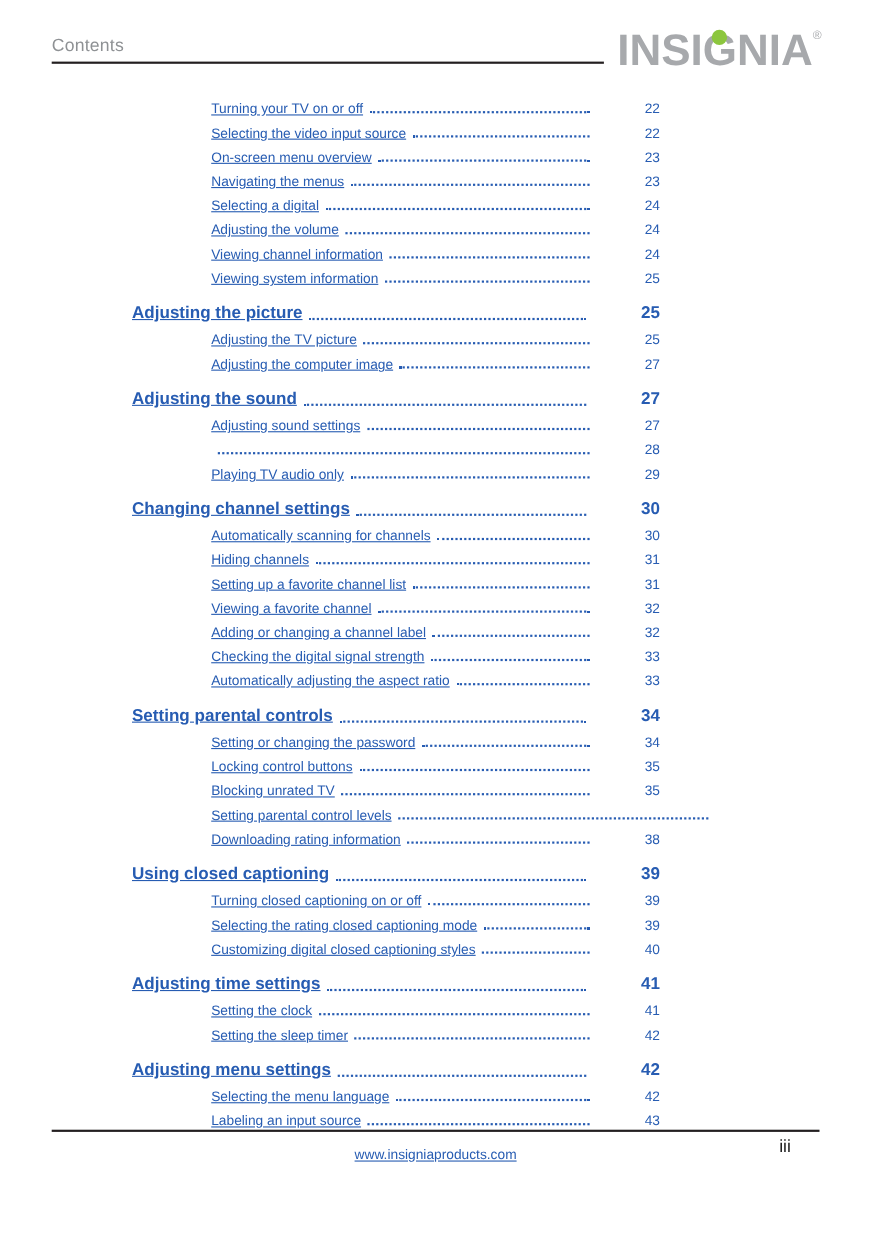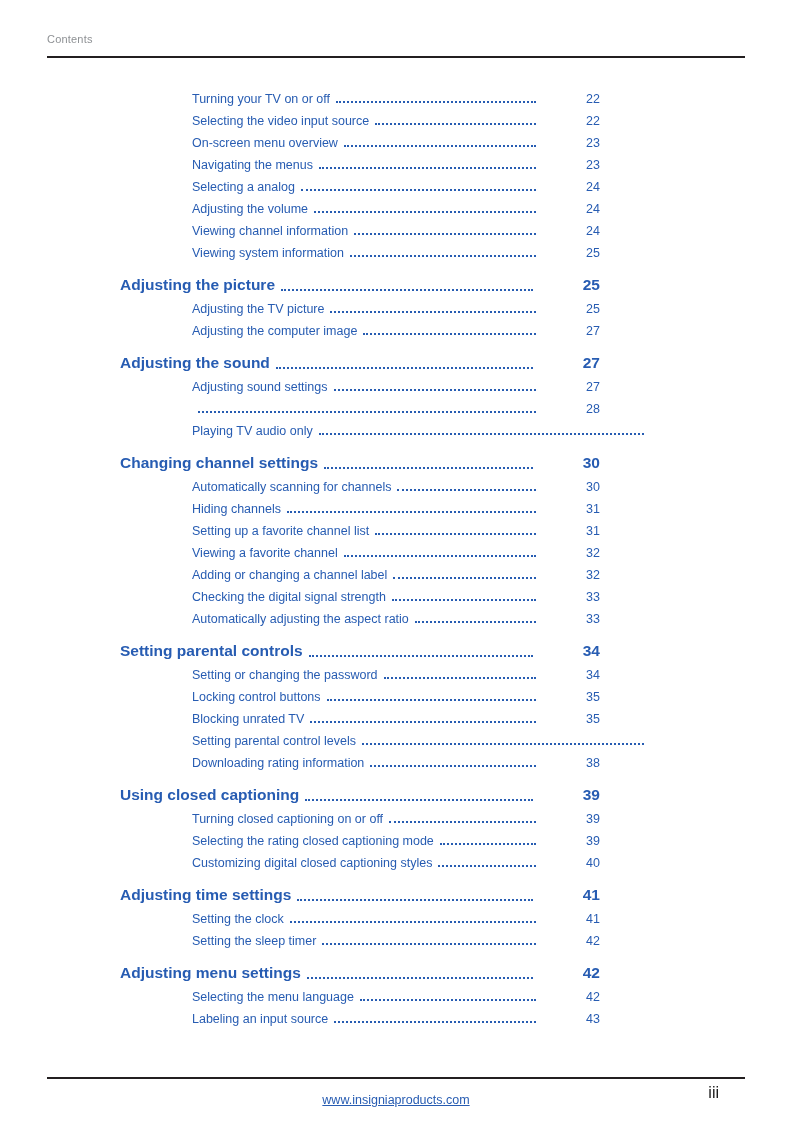--- a/index.html
+++ b/index.html
@@ -15,21 +15,21 @@
     width:792px;height:1121px;background:#ffffff;position:relative;
     font-family:"Liberation Sans", sans-serif;
     overflow:hidden;
   }
   .page{padding:26px 47px 0 47px;}
 
   
   .header{position:relative;height:46px;}
   .contents-label{
     position:absolute;left:0;top:7px;
-    color:var(--muted);font-size:11px;letter-spacing:.2px;
+    color:var(--muted);font-size:16px;letter-spacing:.2px;
   }
   .header-rule{
     position:absolute;left:0;right:0;top:30px;height:2px;background:var(--rule);
   }
   .logo{
     position:absolute;right:-2px;top:-4px;background:#fff;padding-left:12px;
     font-weight:bold;font-size:40px;line-height:48px;color:var(--logo-gray);
     letter-spacing:0px;white-space:nowrap;
   }
   .logo .g{position:relative;display:inline-block;}
@@ -37,46 +37,49 @@
     position:absolute;width:14px;height:14px;border-radius:50%;
     background:var(--logo-green);top:5px;left:8px;
   }
   .logo .reg{
     font-size:11px;font-weight:normal;vertical-align:top;line-height:20px;color:var(--logo-gray);
   }
 
   
   .toc{margin:12px 0 0 73px;width:527px;}
   .row{display:flex;align-items:flex-end;color:var(--accent);cursor:pointer;}
-  .row .label{white-space:nowrap;}
+  .row .label{text-decoration:underline;white-space:nowrap;}
   .row .leader{flex:1 1 auto;border-bottom:2px dotted var(--accent);margin:0 3px 3px 6px;min-width:14px;}
   .row .page{white-space:nowrap;}
   .row.item{height:22px;font-size:12.5px;padding-left:72px;}
   .row.section{height:25px;font-size:15.5px;font-weight:bold;margin-top:9px;}
 
   
-  .footer{position:absolute;left:47px;right:47px;top:1077px;border-top:2px solid var(--rule);}
+  .footer{position:absolute;left:47px;right:47px;top:1027px;border-top:2px solid var(--rule);}
   .footer-link{
     text-align:center;margin-top:14px;font-size:12.5px;
   }
   .footer-link span{
     color:var(--accent);text-decoration:underline;cursor:pointer;
   }
   .page-number{
     position:absolute;right:26px;top:5px;font-size:16px;font-weight:normal;color:#1a1a1a;
   }
 </style>
 </head>
 <body>
 
 <div class="page">
 
   <div class="header">
     <span class="contents-label">Contents</span>
     <div class="header-rule"></div>
+    <div class="logo">
+      <span>INSI</span><span class="g"><span>G</span><span class="dot"></span></span><span>NIA</span><span class="reg">®</span>
+    </div>
   </div>
 
   <div class="toc">
       <div class="row item">
         <span class="label">Turning your TV on or off</span>
         <span class="leader"></span>
         <span class="page">22</span>
       </div>
       <div class="row item">
         <span class="label">Selecting the video input source</span>
@@ -87,21 +90,21 @@
         <span class="label">On-screen menu overview</span>
         <span class="leader"></span>
         <span class="page">23</span>
       </div>
       <div class="row item">
         <span class="label">Navigating the menus</span>
         <span class="leader"></span>
         <span class="page">23</span>
       </div>
       <div class="row item">
-        <span class="label">Selecting a analog</span>
+        <span class="label">Selecting a digital</span>
         <span class="leader"></span>
         <span class="page">24</span>
       </div>
       <div class="row item">
         <span class="label">Adjusting the volume</span>
         <span class="leader"></span>
         <span class="page">24</span>
       </div>
       <div class="row item">
         <span class="label">Viewing channel information</span>
@@ -138,20 +141,21 @@
         <span class="leader"></span>
         <span class="page">27</span>
       </div>
       <div class="row item">
         <span class="leader"></span>
         <span class="page">28</span>
       </div>
       <div class="row item">
         <span class="label">Playing TV audio only</span>
         <span class="leader"></span>
+        <span class="page">29</span>
       </div>
       <div class="row section">
         <span class="label">Changing channel settings</span>
         <span class="leader"></span>
         <span class="page">30</span>
       </div>
       <div class="row item">
         <span class="label">Automatically scanning for channels</span>
         <span class="leader"></span>
         <span class="page">30</span>

